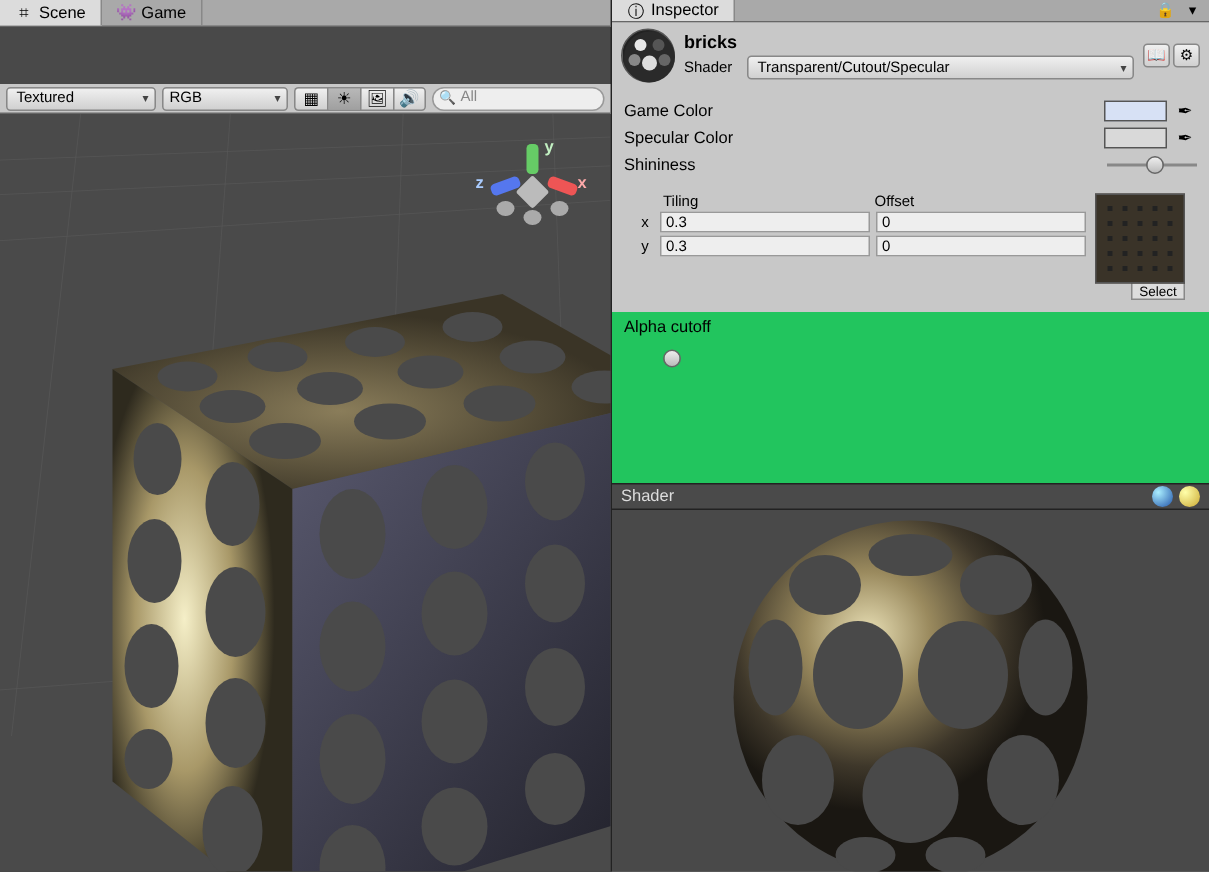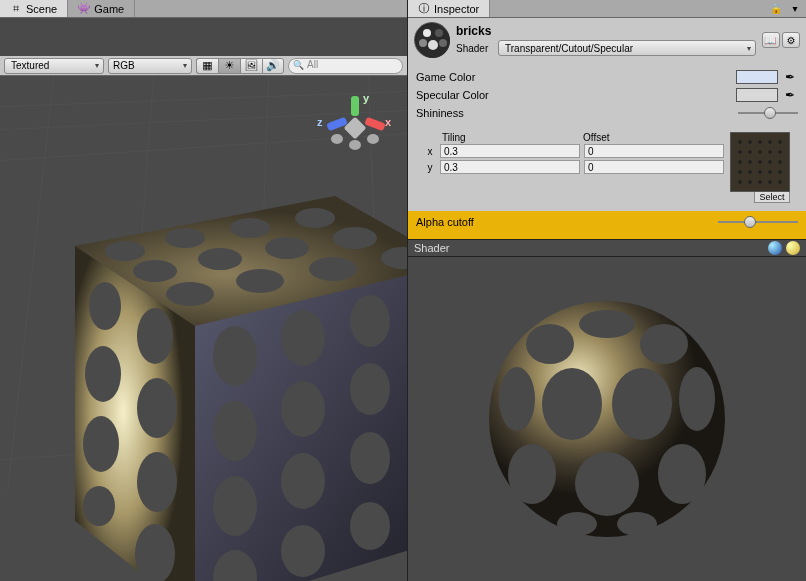--- a/index.html
+++ b/index.html
@@ -67,21 +67,21 @@
 .tiling-header { display: flex; font-size: 10px; padding-left: 18px; }
 .tiling-header span { flex: 1; }
 .tiling-row { display: flex; align-items: center; gap: 4px; height: 16px; }
 .tiling-row .axis { width: 12px; font-size: 10px; text-align: center; }
 .num-input { flex: 1; height: 14px; background: #eee; border: 1px solid #999; padding: 0 3px; font-size: 10px; }
 .tex-thumb-wrap { display: flex; flex-direction: column; align-items: flex-end; }
 .tex-thumb { width: 60px; height: 60px; background: #3a3328; border: 1px solid #555; position: relative; cursor: pointer; }
 .tex-thumb-dots { position: absolute; inset: 4px; background-image: radial-gradient(circle, #222 2px, transparent 2px); background-size: 10px 10px; }
 .select-btn { font-size: 9px; background: #ddd; border: 1px solid #888; padding: 0 4px; margin-top: -1px; cursor: pointer; width: 36px; text-align: center; }
 
-.alpha-row { padding: 4px 8px 10px; background: #eab308; display: flex; align-items: center; gap: 8px; }
+.alpha-row { padding: 4px 8px 10px; background: #22c55e; display: flex; align-items: flex-start; gap: 8px; flex-direction: column; }
 .alpha-slider { flex: 0 0 80px; }
 
 .preview-header { display: flex; align-items: center; padding: 2px 6px; background: #4a4a4a; color: #ddd; height: 18px; font-size: 11px; border-top: 1px solid #222; border-bottom: 1px solid #222; }
 .preview-header .right-icons { margin-left: auto; display: flex; gap: 4px; }
 .preview-btn { width: 14px; height: 14px; border-radius: 50%; cursor: pointer; }
 .preview-btn.blue { background: radial-gradient(circle at 30% 30%, #aef, #25a); }
 .preview-btn.yellow { background: radial-gradient(circle at 30% 30%, #ffa, #ca3); }
 
 .preview-area { flex: 1; background: #494949; display: flex; align-items: center; justify-content: center; }
 </style>

